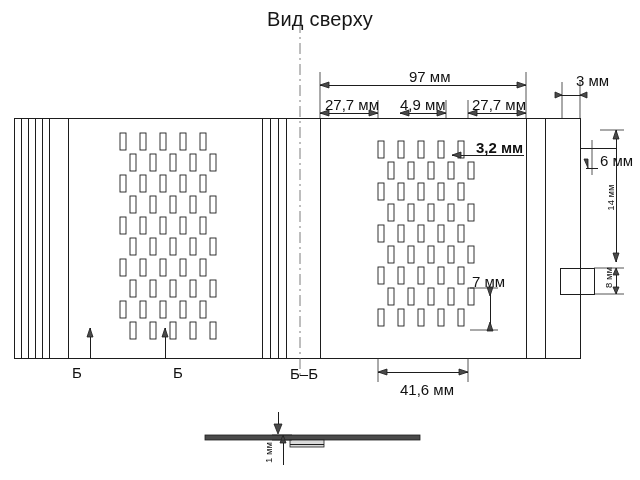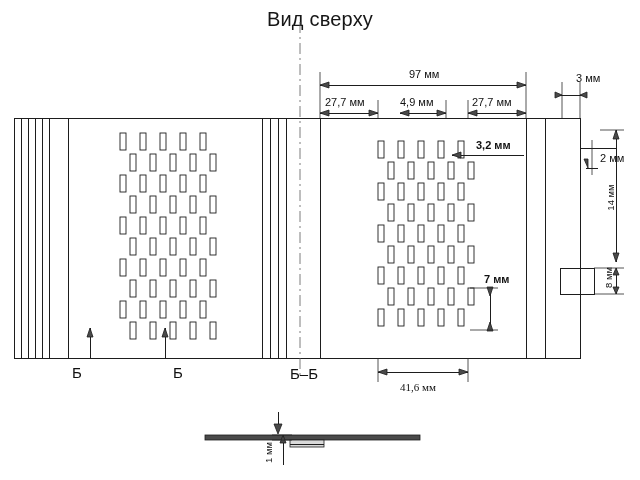--- a/index.html
+++ b/index.html
@@ -26,21 +26,21 @@
     left: 0;
     top: 8px;
     width: 640px;
     text-align: center;
     font-size: 20px;
     letter-spacing: 0.2px;
     color: #161616;
   }
   .dimlabel {
     position: absolute;
-    font-size: 11px;
+    font-size: 15px;
     color: #111;
     white-space: nowrap;
     text-align: center;
   }
   .vlabel {
     position: absolute;
     font-size: 9.5px;
     color: #111;
     white-space: nowrap;
     transform-origin: 50% 50%;
@@ -285,28 +285,28 @@
     <line class="ln-thin" x1="272" y1="440" x2="292" y2="440"></line>
 
   </svg>
 
   <div class="dimlabel" style="left:409px; top:68px;">97 мм</div>
   <div class="dimlabel" style="left:325px; top:96px;">27,7 мм</div>
   <div class="dimlabel" style="left:400px; top:96px;">4,9 мм</div>
   <div class="dimlabel" style="left:472px; top:96px;">27,7 мм</div>
 
   <div class="dimlabel" style="left:576px; top:72px;">3 мм</div>
-  <div class="dimlabel" style="left:600px; top:152px;">2 мм</div>
+  <div class="dimlabel" style="left:600px; top:152px;">6 мм</div>
 
   <div class="vlabel" style="left:597px; top:192px; transform: rotate(-90deg);">14 мм</div>
   <div class="vlabel" style="left:598px; top:272px; transform: rotate(-90deg);">8 мм</div>
 
   <div class="dimlabel" style="left:476px; top:139px;font-weight:bold;">3,2 мм</div>
-  <div class="dimlabel" style="left:484px; top:273px;font-weight:bold;">7 мм</div>
-  <div class="dimlabel" style="left:400px; top:381px;font-family:Liberation Serif, serif;">41,6 мм</div>
+  <div class="dimlabel" style="left:472px; top:273px;">7 мм</div>
+  <div class="dimlabel" style="left:400px; top:381px;">41,6 мм</div>
 
   <div class="sectlabel" style="left:72px; top:364px;">Б</div>
   <div class="sectlabel" style="left:173px; top:364px;">Б</div>
 
   <div class="sectlabel" style="left:290px; top:365px;">Б–Б</div>
 
   <div class="vlabel" style="left:258px; top:447px; transform: rotate(-90deg);">1 мм</div>
 
 </div>
 

